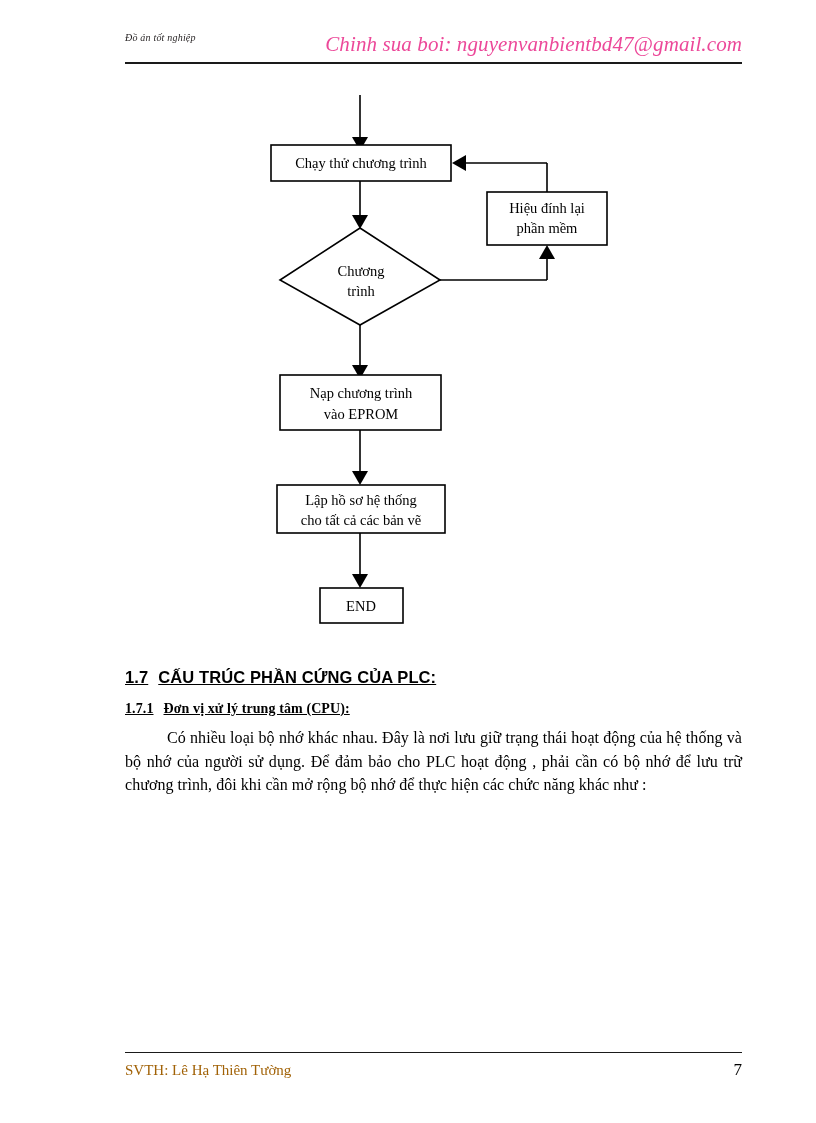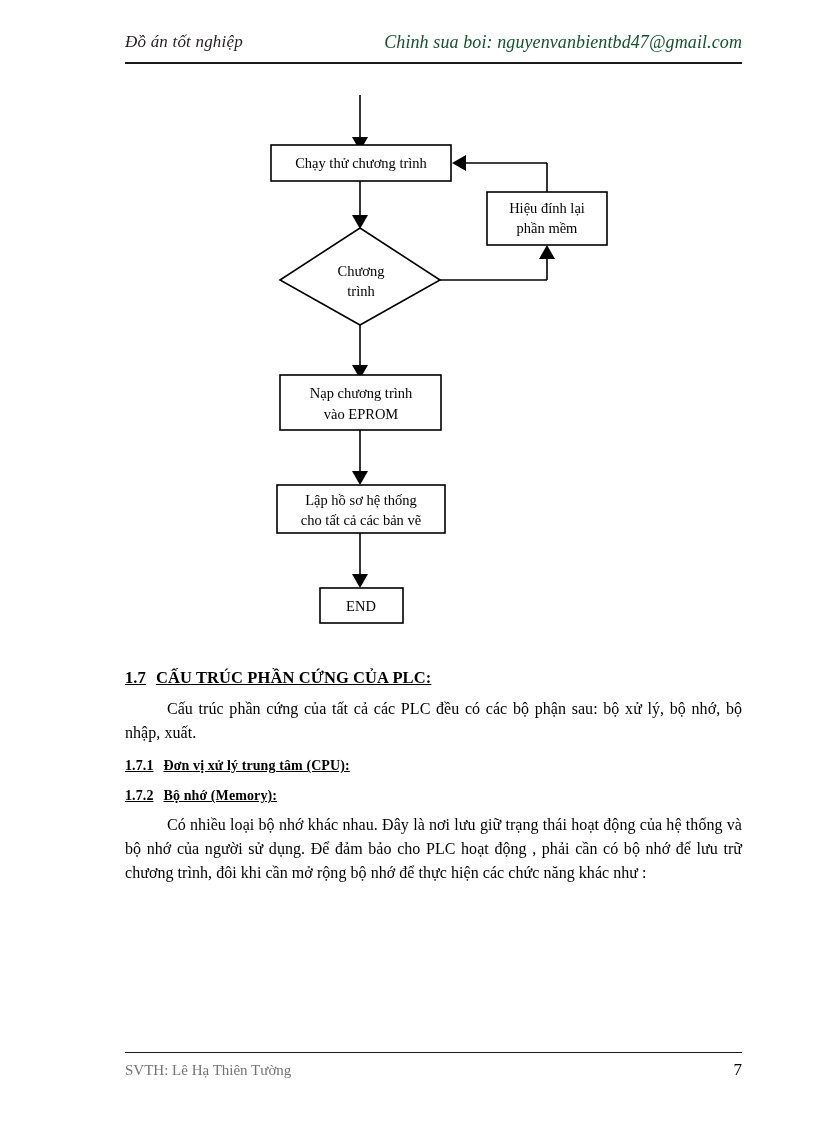--- a/index.html
+++ b/index.html
@@ -31,34 +31,34 @@
     top: 32px;
     width: 617px;
     height: 28px;
   }
   .header-left {
     position: absolute;
     left: 0;
     top: 0;
     font-family: "Liberation Serif", "DejaVu Serif", serif;
     font-style: italic;
-    font-size: 17px;
+    font-size: 10px;
     letter-spacing: 0.2px;
     color: #231f20;
     white-space: nowrap;
   }
   .header-right {
     position: absolute;
     right: 0;
     top: 0;
     font-family: "Liberation Serif", "DejaVu Serif", serif;
     font-style: italic;
-    font-size: 18px;
+    font-size: 21px;
     letter-spacing: 0.1px;
-    color: #14532d;
+    color: #ec4899;
     white-space: nowrap;
   }
   .header-rule {
     position: absolute;
     left: 125px;
     top: 62px;
     width: 617px;
     height: 0;
     border-top: 2px solid #1a1a1a;
   }
@@ -84,21 +84,21 @@
 
   
   .content {
     position: absolute;
     left: 125px;
     top: 668px;
     width: 617px;
   }
   h2.sec {
     margin: 0 0 9px 0;
-    font-family: Liberation Serif, serif;
+    font-family: Liberation Sans, sans-serif;
     font-size: 16.5px;
     font-weight: bold;
     text-decoration: underline;
     letter-spacing: 0.1px;
     white-space: nowrap;
   }
   h3.subsec {
     margin: 14px 0 9px 0;
     font-family: "Liberation Serif", "DejaVu Serif", serif;
     font-size: 14px;
@@ -134,21 +134,21 @@
     top: 1062px;
     width: 617px;
     height: 26px;
   }
   .footer-left {
     position: absolute;
     left: 0;
     top: 0;
     font-family: "Liberation Serif", "DejaVu Serif", serif;
     font-size: 15px;
-    color: #737373;
+    color: #a16207;
     white-space: nowrap;
   }
   .footer-right {
     position: absolute;
     right: 0;
     top: -2px;
     font-family: "Liberation Serif", "DejaVu Serif", serif;
     font-size: 17px;
     color: #000000;
   }
@@ -219,26 +219,24 @@
       <text class="fl-text" x="336" y="445">cho tất cả các bản vẽ</text>
 
       <text class="fl-text" x="336" y="531">END</text>
     </svg>
   </div>
 
   <div class="content">
 
     <h2 class="sec"><span class="sec-num">1.7</span><span>CẤU TRÚC PHẦN CỨNG CỦA PLC:</span></h2>
 
-    <p class="para">Cấu trúc phần cứng của tất cả các PLC đều có các bộ phận sau: bộ xử lý, bộ nhớ, bộ nhập, xuất.</p>
 
     <h3 class="subsec"><span class="sec-num">1.7.1</span><span>Đơn vị xử lý trung tâm (CPU):</span></h3>
 
 
-    <h3 class="subsec"><span class="sec-num">1.7.2</span><span>Bộ nhớ (Memory):</span></h3>
 
     <p class="para tight">Có nhiều loại bộ nhớ khác nhau. Đây là nơi lưu giữ trạng thái hoạt động của hệ thống và bộ nhớ của người sử dụng. Để đảm bảo cho PLC hoạt động , phải cần có bộ nhớ để lưu trữ chương trình, đôi khi cần mở rộng bộ nhớ để thực hiện các chức năng khác như :</p>
 
   </div>
 
   <div class="footer-rule"></div>
   <div class="footer">
     <div class="footer-left">SVTH: Lê Hạ Thiên Tường</div>
     <div class="footer-right">7</div>
   </div>

